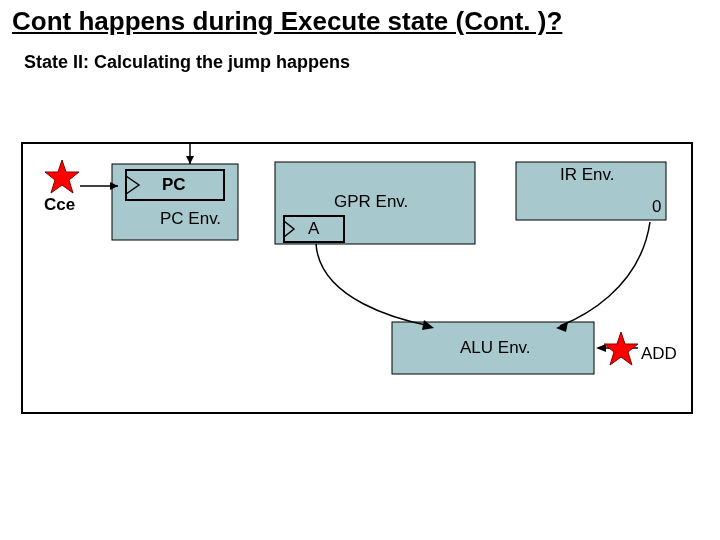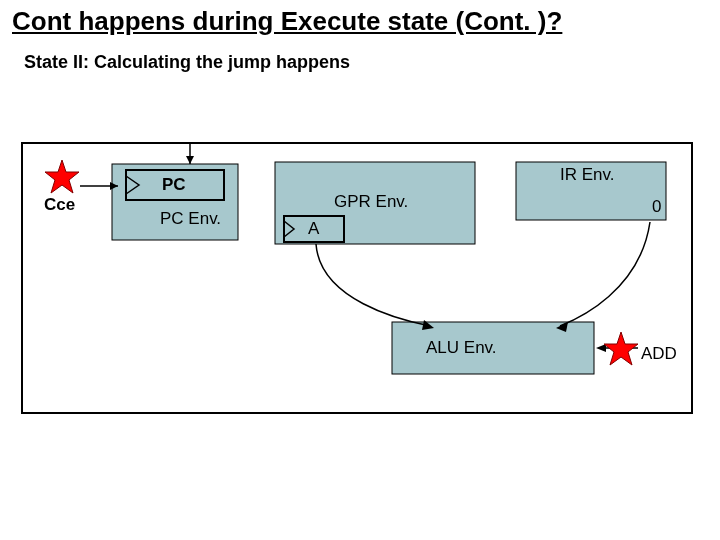--- a/index.html
+++ b/index.html
@@ -105,14 +105,14 @@
   <polygon class="star" points="621,332 625,344 638,344 628,352 632,365 621,357 610,365 614,352 604,344 617,344"></polygon>
 </svg>
 
 <span class="lbl" style="left:44px; top:195px; font-weight:bold;">Cce</span>
 <span class="lbl" style="left:162px; top:175px;font-weight:bold;">PC</span>
 <span class="lbl" style="left:160px; top:209px;">PC Env.</span>
 <span class="lbl" style="left:334px; top:192px;">GPR Env.</span>
 <span class="lbl" style="left:308px; top:219px;">A</span>
 <span class="lbl" style="left:560px; top:165px;">IR Env.</span>
 <span class="lbl" style="left:652px; top:197px;">0</span>
-<span class="lbl" style="left:426px; top:338px;">ALU Env.</span>
+<span class="lbl" style="left:460px; top:338px;">ALU Env.</span>
 <span class="lbl" style="left:641px; top:344px;">ADD</span>
 
 </body></html>

